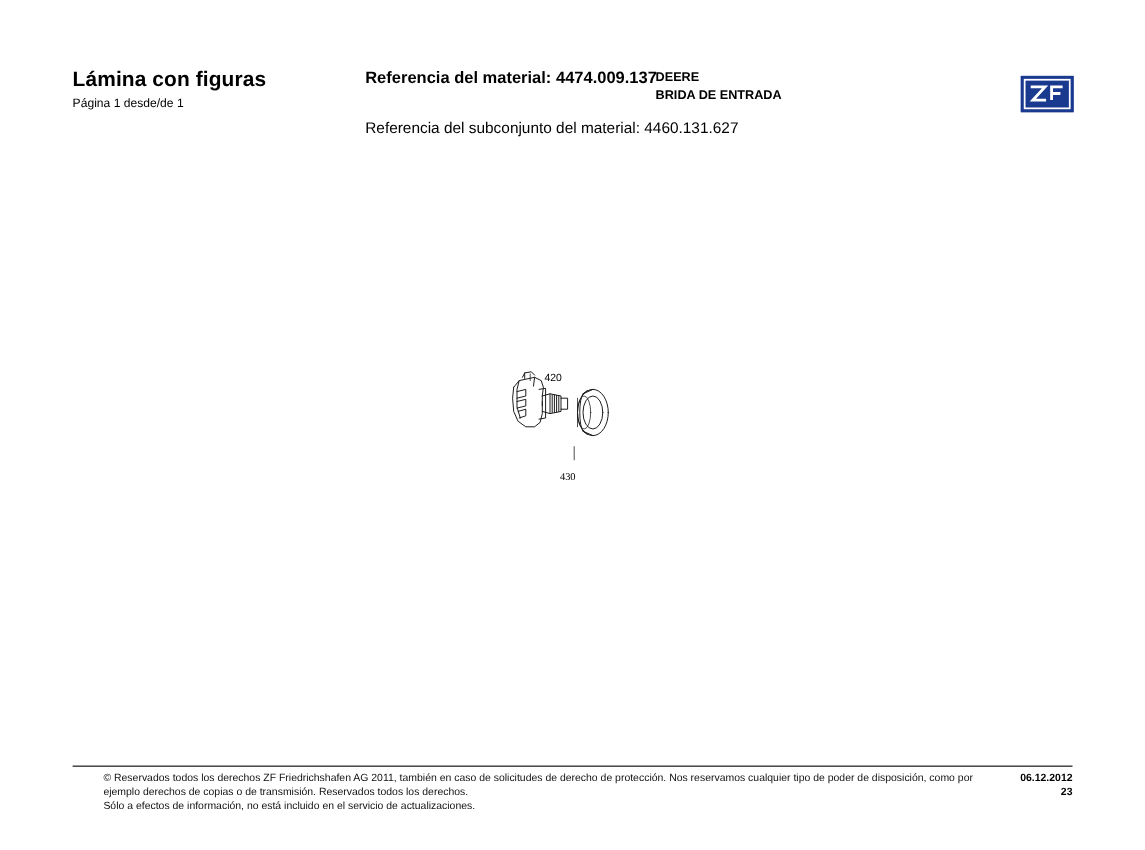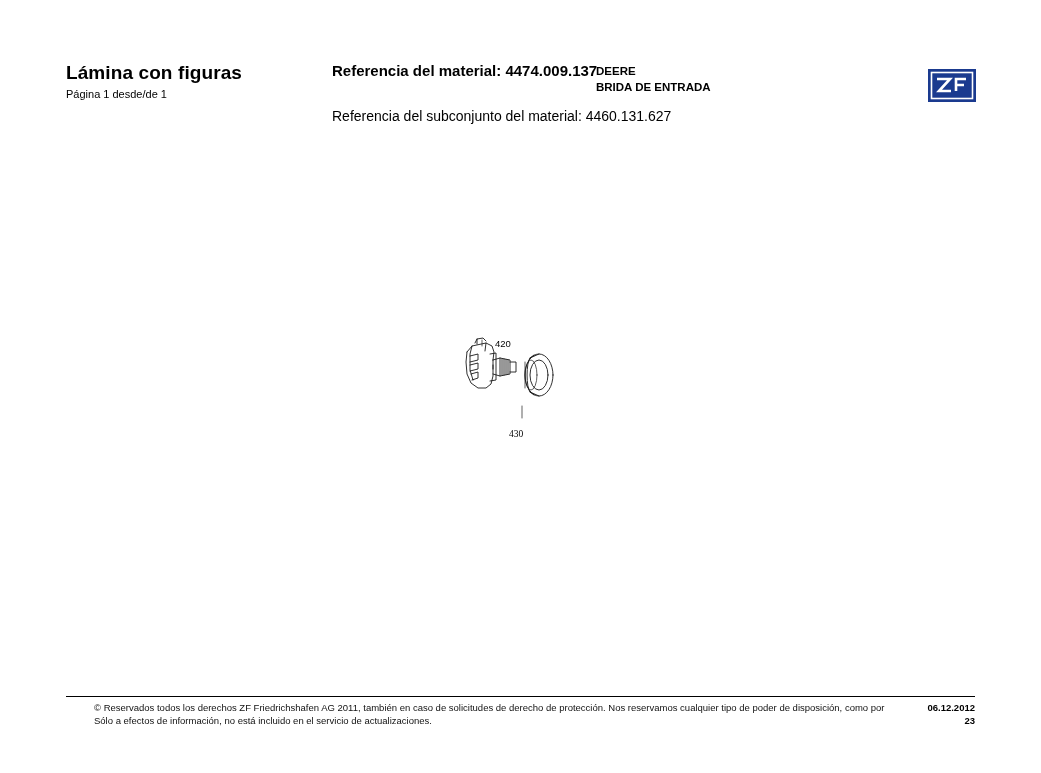--- a/index.html
+++ b/index.html
@@ -199,19 +199,20 @@
   </svg>
 
   <div class="callout callout-420">420</div>
   <div class="callout callout-430">430</div>
 </div>
 
 <div class="footer-rule"></div>
 
 <div class="footer-text">
   <div>© Reservados todos los derechos ZF Friedrichshafen AG 2011, también en caso de solicitudes de derecho de protección. Nos reservamos cualquier tipo de poder de disposición, como por</div>
+  <div>ejemplo derechos de copias o de transmisión. Reservados todos los derechos.</div>
   <div>Sólo a efectos de información, no está incluido en el servicio de actualizaciones.</div>
 </div>
 
 <div class="footer-date">
   <div>06.12.2012</div>
   <div>23</div>
 </div>
 
 </body></html>

